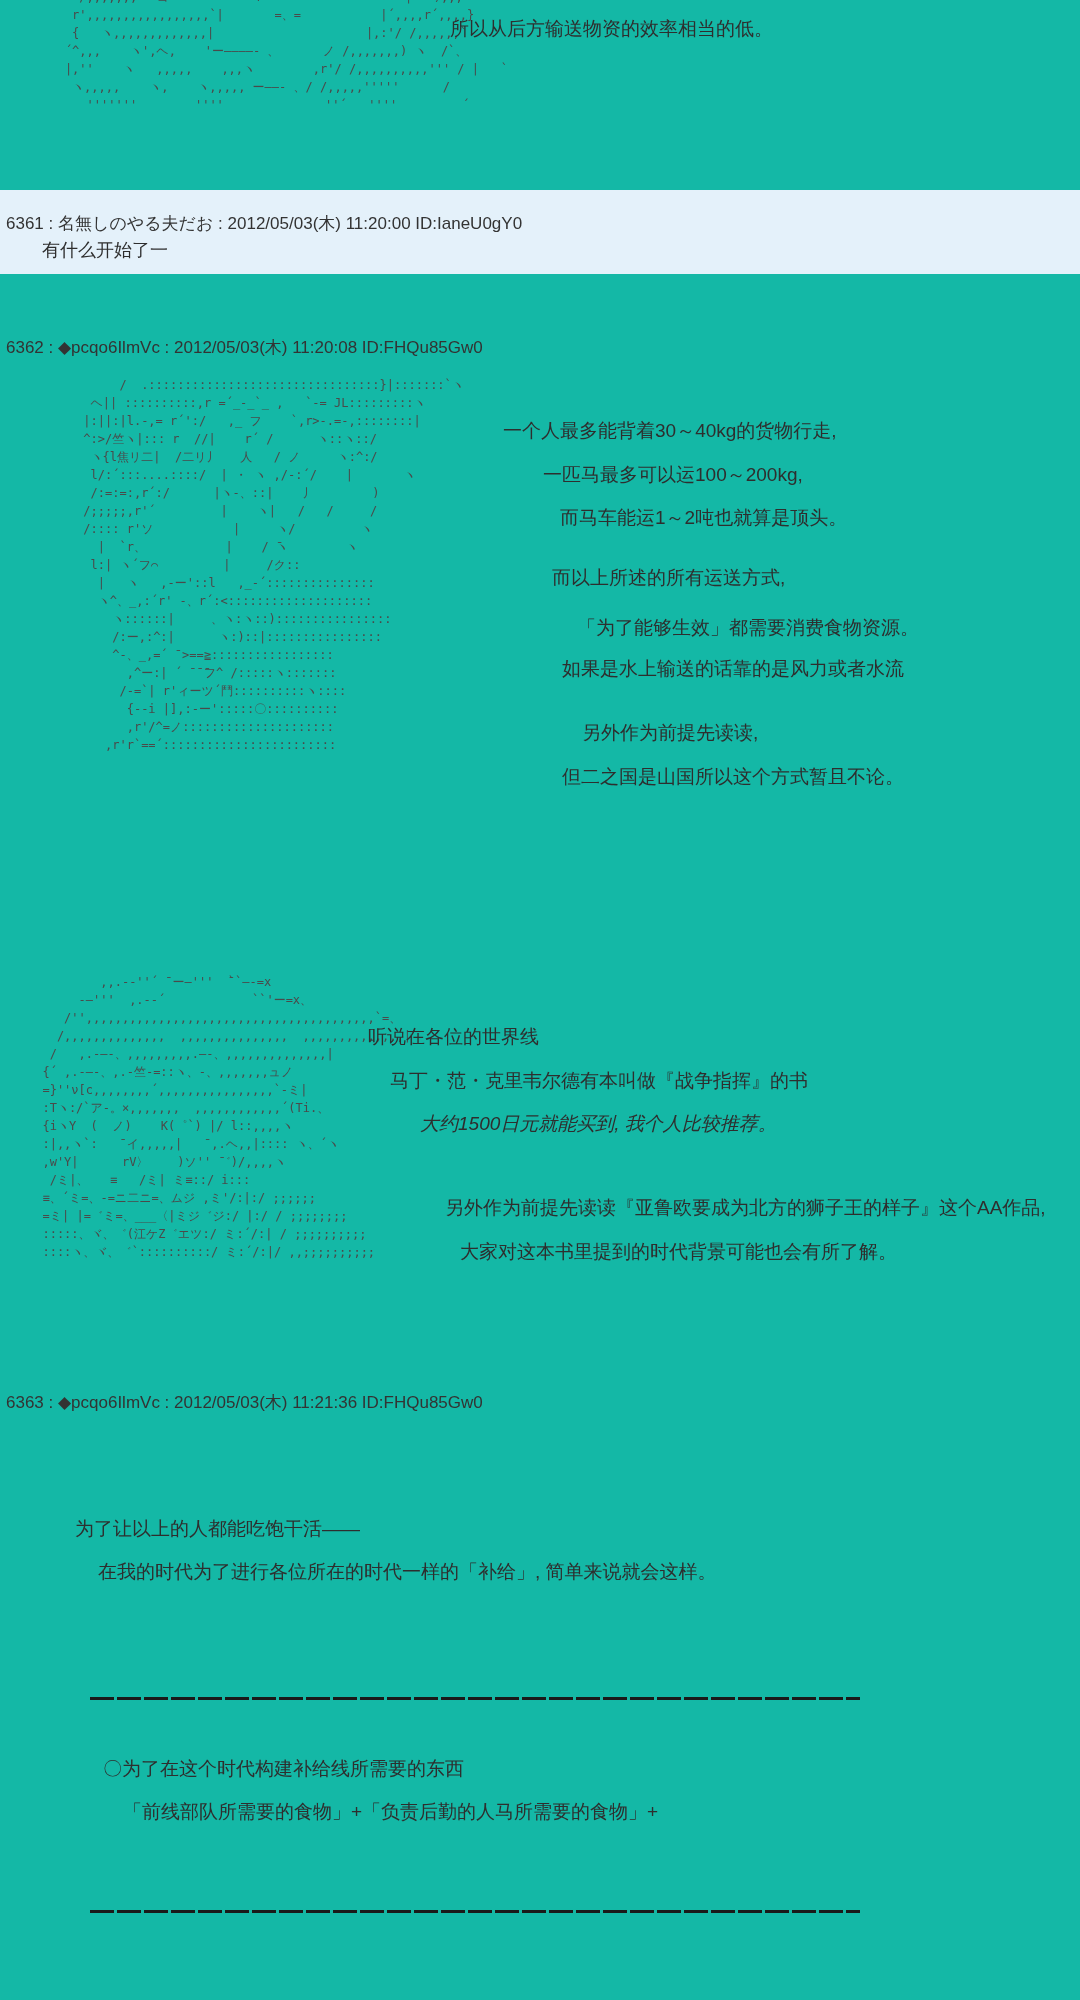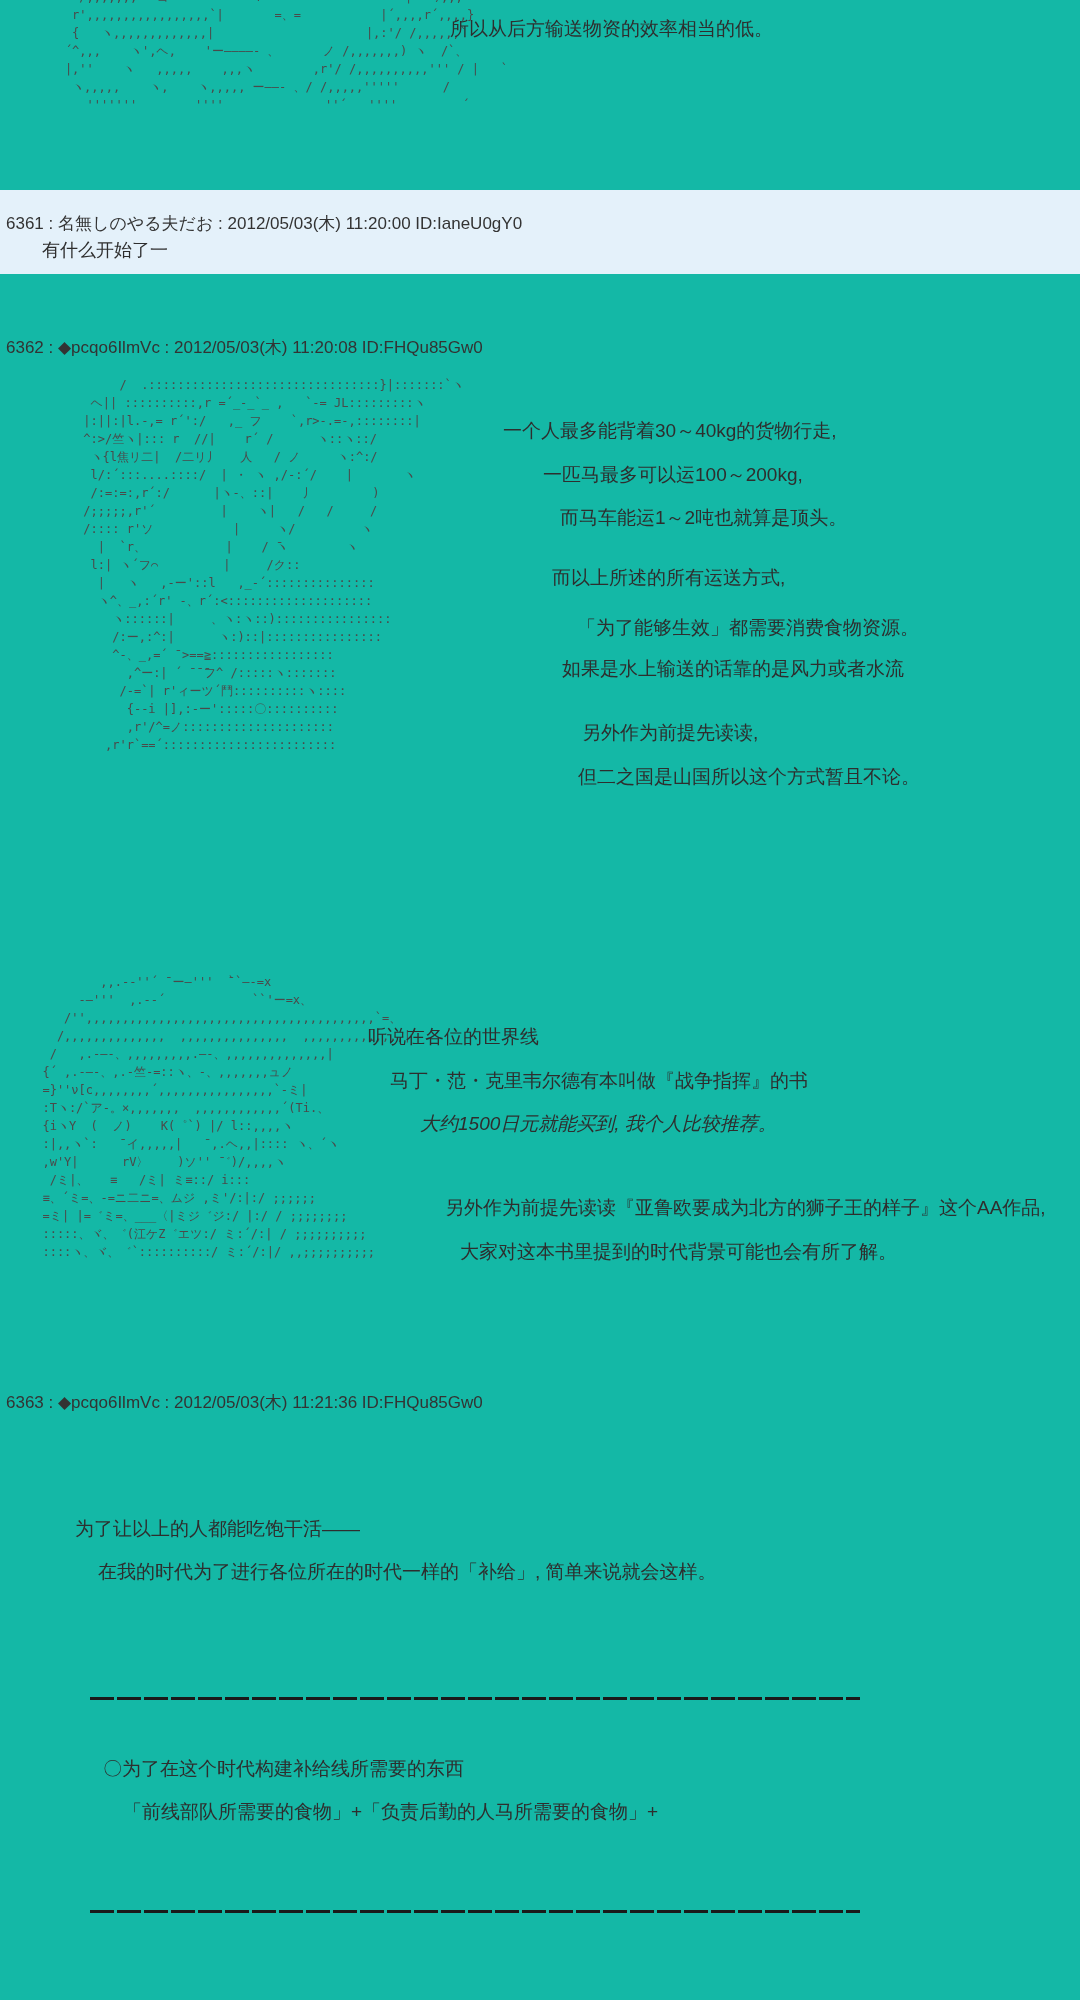--- a/index.html
+++ b/index.html
@@ -72,21 +72,21 @@
             ,r'/^=ノ:::::::::::::::::::::
          ,r'r`==´::::::::::::::::::::::::</pre>
 
   <div class="cjk" style="left:503px; top:418px;">一个人最多能背着30～40kg的货物行走,</div>
   <div class="cjk" style="left:543px; top:462px;">一匹马最多可以运100～200kg,</div>
   <div class="cjk" style="left:560px; top:505px;">而马车能运1～2吨也就算是顶头。</div>
   <div class="cjk" style="left:552px; top:565px;">而以上所述的所有运送方式,</div>
   <div class="cjk" style="left:577px; top:615px;">「为了能够生效」都需要消费食物资源。</div>
   <div class="cjk" style="left:562px; top:656px;">如果是水上输送的话靠的是风力或者水流</div>
   <div class="cjk" style="left:582px; top:720px;">另外作为前提先读读,</div>
-  <div class="cjk" style="left:578px; top:764px;text-align:right;">但二之国是山国所以这个方式暂且不论。</div>
+  <div class="cjk" style="left:562px; top:764px;text-align:right;">但二之国是山国所以这个方式暂且不论。</div>
 
   <pre class="aa" style="left:28px; top:973px;">          ,,.-‐''´ ̄ ー―'''  ̄``―-=x
        -―'''  ,.-‐´            ``'ー=x、
      /'',,,,,,,,,,,,,,,,,,,,,,,,,,,,,,,,,,,,,,,,`=、
     /,,,,,,,,,,,,,,  ,,,,,,,,,,,,,,,  ,,,,,,,,,,,,,,|
    /   ,.-―-、,,,,,,,,,.―-、,,,,,,,,,,,,,,|
   {´ ,.-―-、,.-竺-=::ヽ、-、,,,,,,,ュノ
   =}''ν[c,,,,,,,,´,,,,,,,,,,,,,,,,`-ミ|
   :Τヽ:/`ア-。×,,,,,,,  ,,,,,,,,,,,,´(Τi.、
   {iヽY  (  ノ)    K(゜`) |/ l::,,,,ヽ

